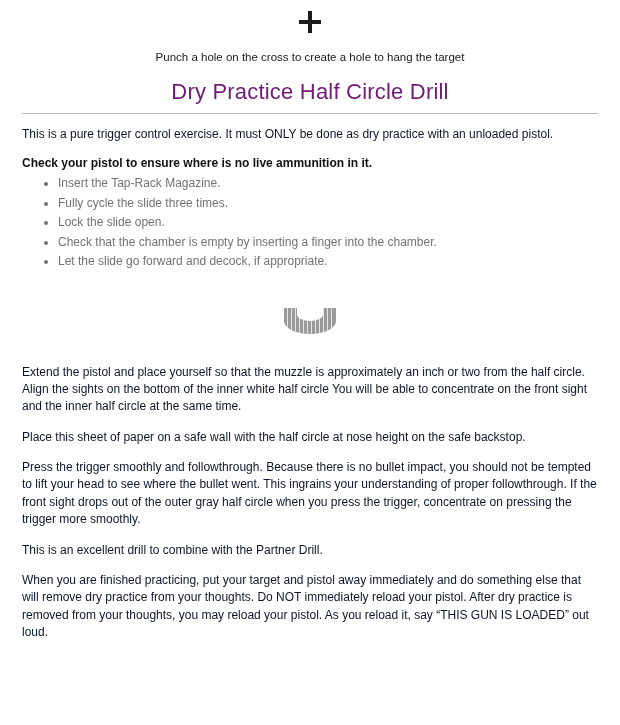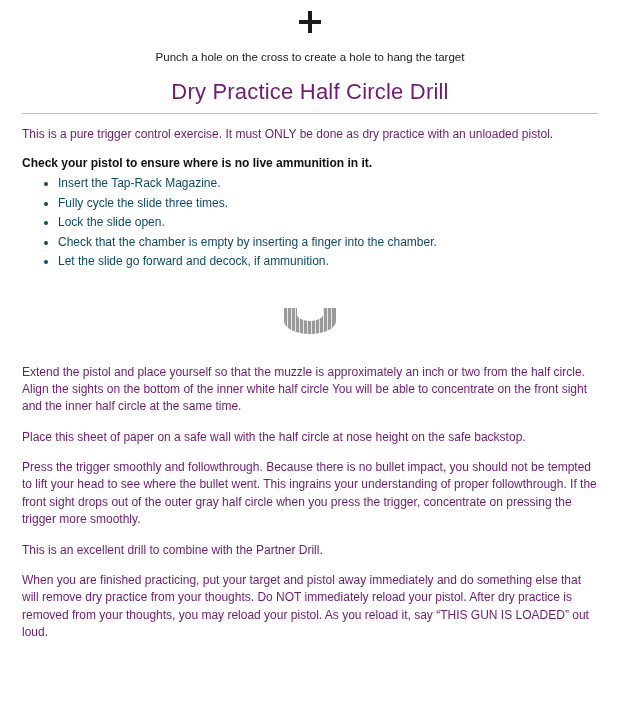--- a/index.html
+++ b/index.html
@@ -73,39 +73,39 @@
   .rule {
     border: 0;
     border-top: 1px solid #bdbdbd;
     margin: 0 0 12px 0;
   }
 
   p.body-text {
     font-size: 12px;
     line-height: 1.45;
     margin: 0 0 13px 0;
-    color: #701a75;
+    color: #0f172a;
   }
 
   .check-line {
     font-size: 12px;
     font-weight: bold;
     margin: 0 0 4px 0;
     color: #111;
   }
 
   ul.steps {
     margin: 0 0 0 0;
     padding-left: 36px;
     list-style: disc;
   }
   ul.steps li {
     font-size: 12px;
     line-height: 1.62;
-    color: #0c4a6e;
+    color: #737373;
   }
 
   
   .halfcircle-wrap {
     height: 86px;
     display: flex;
     align-items: center;
     justify-content: center;
     margin-top: 6px;
   }
@@ -180,21 +180,21 @@
 
   <p class="body-text">This is a pure trigger control exercise. It must ONLY be done as dry practice with an unloaded pistol.</p>
 
   <p class="check-line">Check your pistol to ensure where is no live ammunition in it.</p>
 
   <ul class="steps">
     <li>Insert the Tap-Rack Magazine.</li>
     <li>Fully cycle the slide three times.</li>
     <li>Lock the slide open.</li>
     <li>Check that the chamber is empty by inserting a finger into the chamber.</li>
-    <li>Let the slide go forward and decock, if ammunition.</li>
+    <li>Let the slide go forward and decock, if appropriate.</li>
   </ul>
 
   <div class="halfcircle-wrap">
     <div class="halfcircle">
       <div class="outer"></div>
       <div class="stripes">
         <i style="left:3px"></i>
           <i style="left:7px"></i>
           <i style="left:11px"></i>
           <i style="left:15px"></i>

